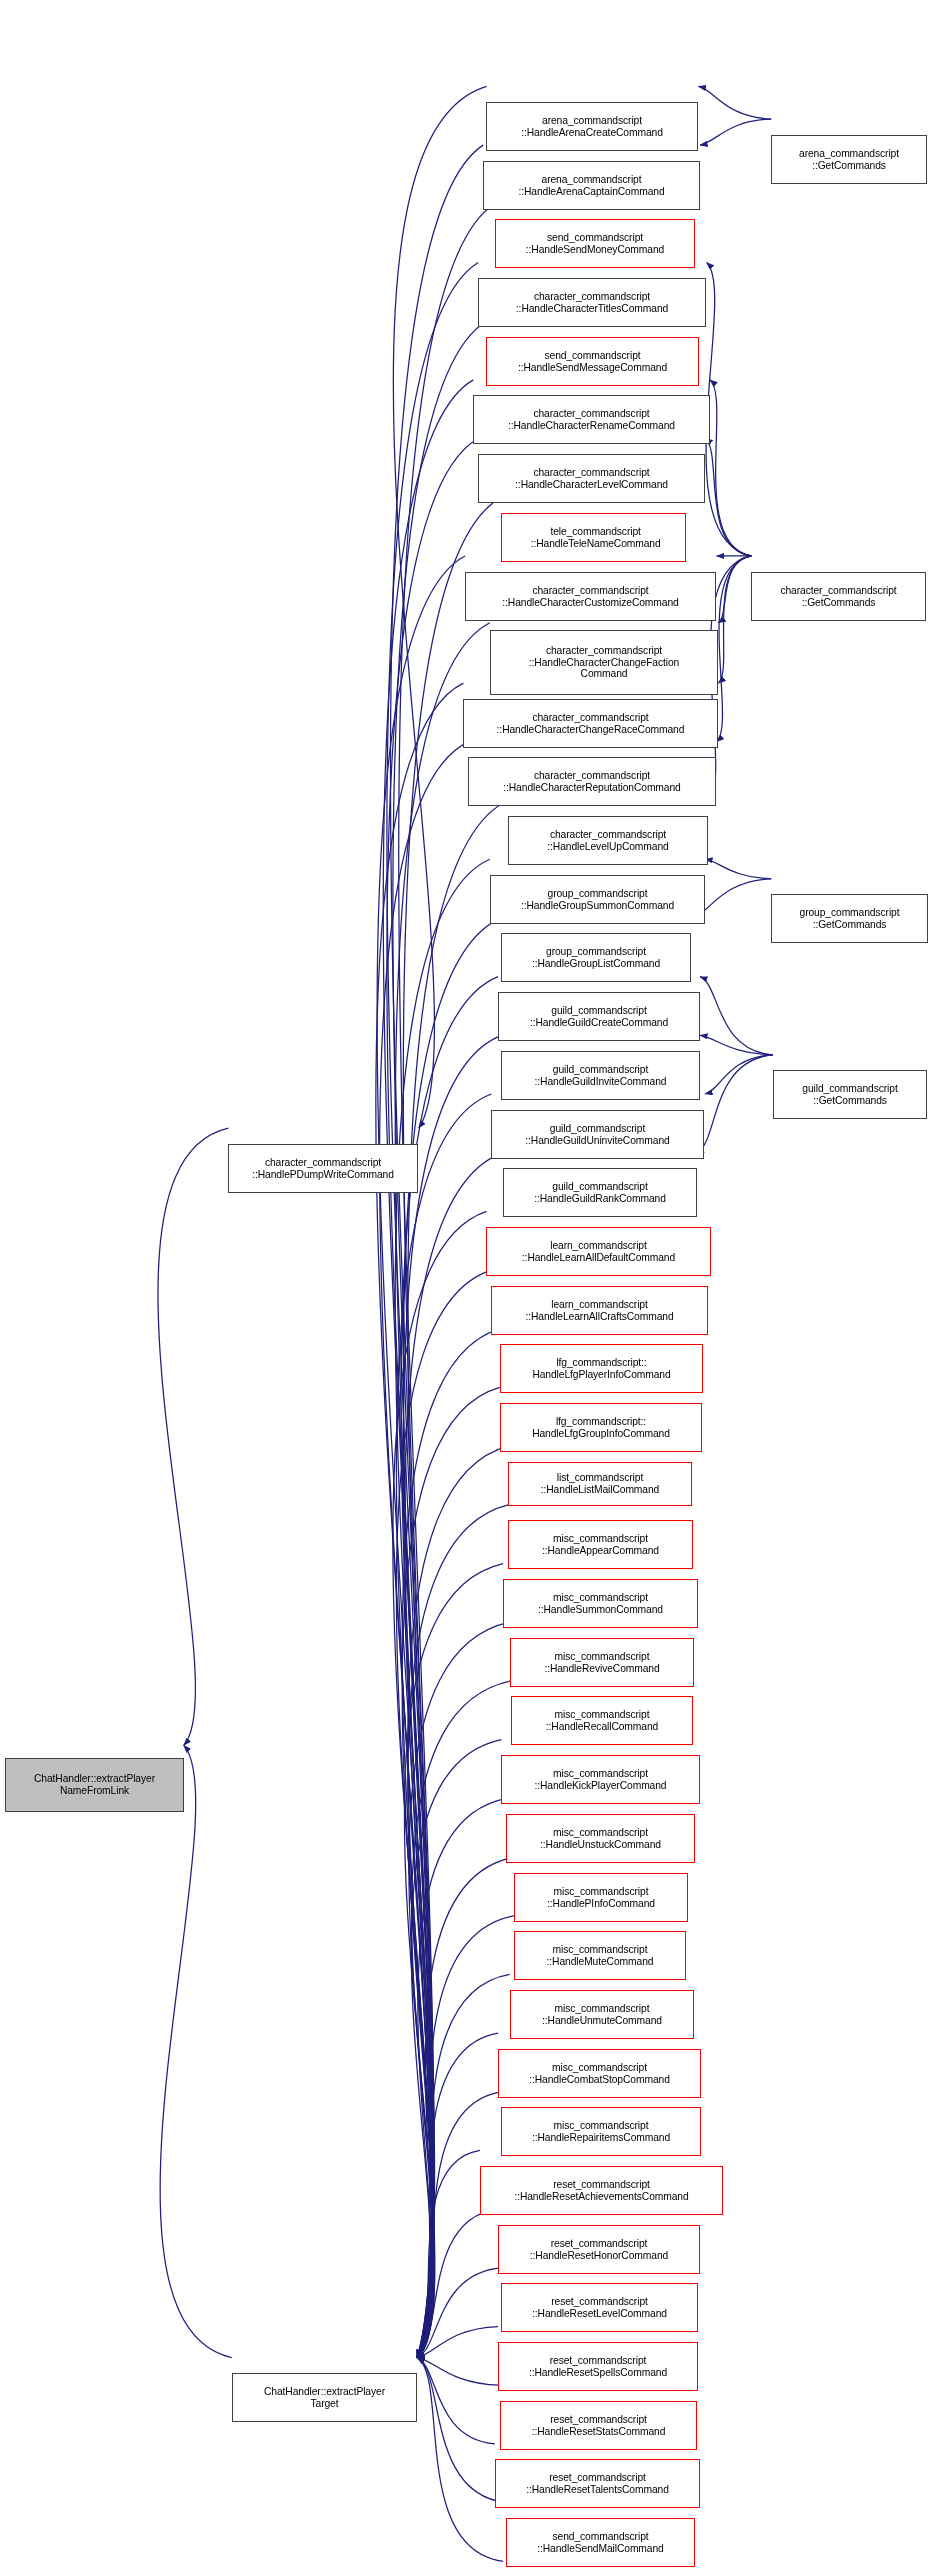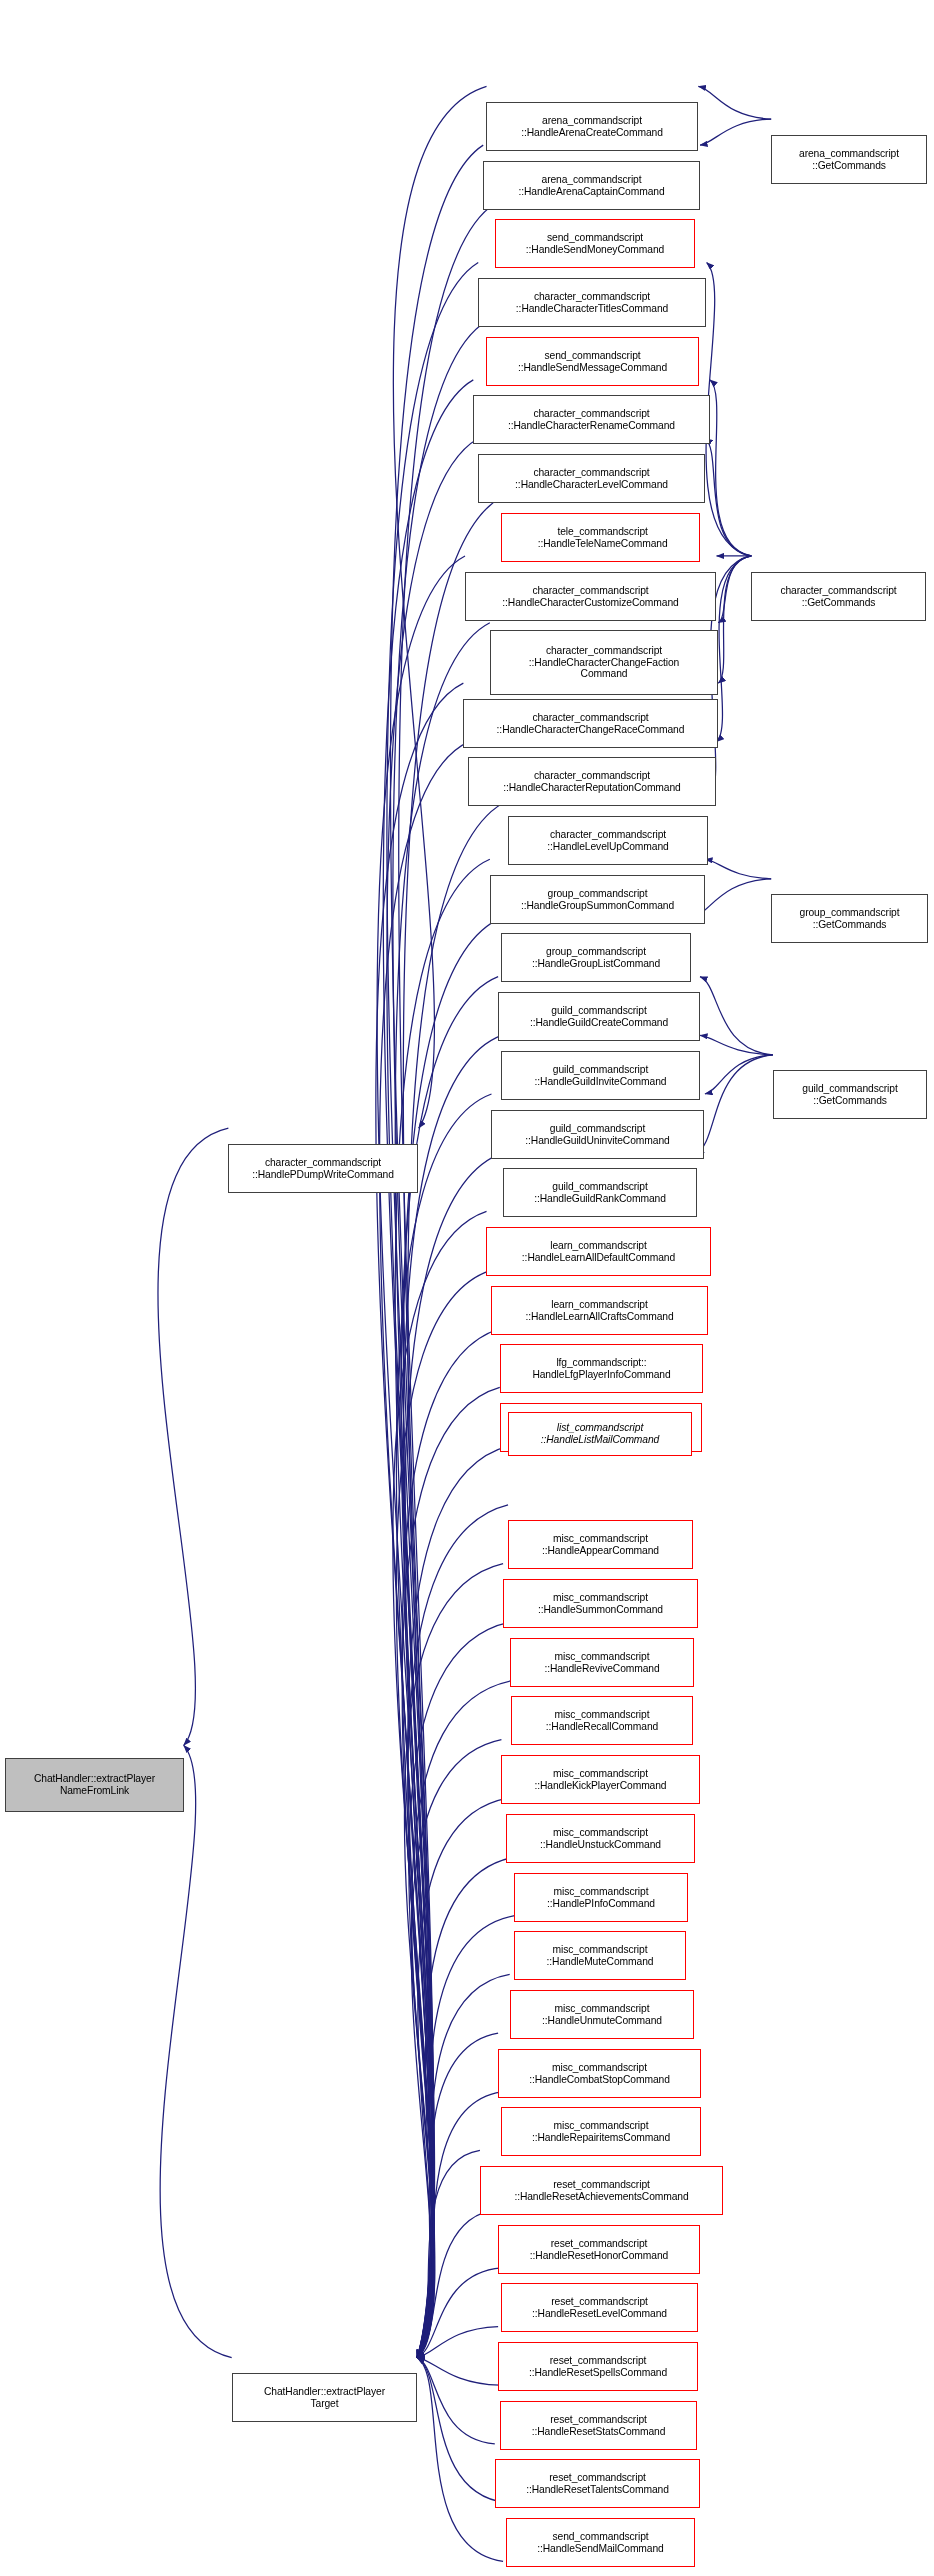--- a/index.html
+++ b/index.html
@@ -103,21 +103,21 @@
       <div class="node red" style="left: 495px; top: 179px; width: 200px; height: 49px;"><span>send_commandscript
 ::HandleSendMoneyCommand</span></div>
       <div class="node" style="left: 478px; top: 238px; width: 228px; height: 49px;"><span>character_commandscript
 ::HandleCharacterTitlesCommand</span></div>
       <div class="node red" style="left: 486px; top: 297px; width: 213px; height: 49px;"><span>send_commandscript
 ::HandleSendMessageCommand</span></div>
       <div class="node" style="left: 473px; top: 355px; width: 237px; height: 49px;"><span>character_commandscript
 ::HandleCharacterRenameCommand</span></div>
       <div class="node" style="left: 478px; top: 414px; width: 227px; height: 49px;"><span>character_commandscript
 ::HandleCharacterLevelCommand</span></div>
-      <div class="node red" style="left: 501px; top: 473px; width: 199px; height: 49px; padding-left: 7px;"><span>tele_commandscript
+      <div class="node red" style="left: 501px; top: 473px; width: 185px; height: 49px; padding-left: 7px;"><span>tele_commandscript
 ::HandleTeleNameCommand</span></div>
       <div class="node" style="left: 465px; top: 532px; width: 251px; height: 49px;"><span>character_commandscript
 ::HandleCharacterCustomizeCommand</span></div>
       <div class="node" style="left: 490px; top: 590px; width: 228px; height: 65px;"><span>character_commandscript
 ::HandleCharacterChangeFaction
 Command</span></div>
       <div class="node" style="left: 463px; top: 659px; width: 255px; height: 49px;"><span>character_commandscript
 ::HandleCharacterChangeRaceCommand</span></div>
       <div class="node" style="left: 468px; top: 717px; width: 248px; height: 49px;"><span>character_commandscript
 ::HandleCharacterReputationCommand</span></div>
@@ -136,21 +136,21 @@
       <div class="node" style="left: 503px; top: 1128px; width: 194px; height: 49px;"><span>guild_commandscript
 ::HandleGuildRankCommand</span></div>
       <div class="node red" style="left: 486px; top: 1187px; width: 225px; height: 49px;"><span>learn_commandscript
 ::HandleLearnAllDefaultCommand</span></div>
       <div class="node red" style="left: 491px; top: 1246px; width: 217px; height: 49px;"><span>learn_commandscript
 ::HandleLearnAllCraftsCommand</span></div>
       <div class="node red" style="left: 500px; top: 1304px; width: 203px; height: 49px;"><span>lfg_commandscript::
 HandleLfgPlayerInfoCommand</span></div>
       <div class="node red" style="left: 500px; top: 1363px; width: 202px; height: 49px;"><span>lfg_commandscript::
 HandleLfgGroupInfoCommand</span></div>
-      <div class="node red" style="left: 508px; top: 1372px; width: 184px; height: 44px; font-style: italic;"><span>list_commandscript
+      <div class="node red" style="left: 508px; top: 1422px; width: 184px; height: 44px;"><span>list_commandscript
 ::HandleListMailCommand</span></div>
       <div class="node red" style="left: 508px; top: 1480px; width: 185px; height: 49px;"><span>misc_commandscript
 ::HandleAppearCommand</span></div>
       <div class="node red" style="left: 503px; top: 1539px; width: 195px; height: 49px;"><span>misc_commandscript
 ::HandleSummonCommand</span></div>
       <div class="node red" style="left: 510px; top: 1598px; width: 184px; height: 49px;"><span>misc_commandscript
 ::HandleReviveCommand</span></div>
       <div class="node red" style="left: 511px; top: 1656px; width: 182px; height: 49px;"><span>misc_commandscript
 ::HandleRecallCommand</span></div>
       <div class="node red" style="left: 501px; top: 1715px; width: 199px; height: 49px;"><span>misc_commandscript

